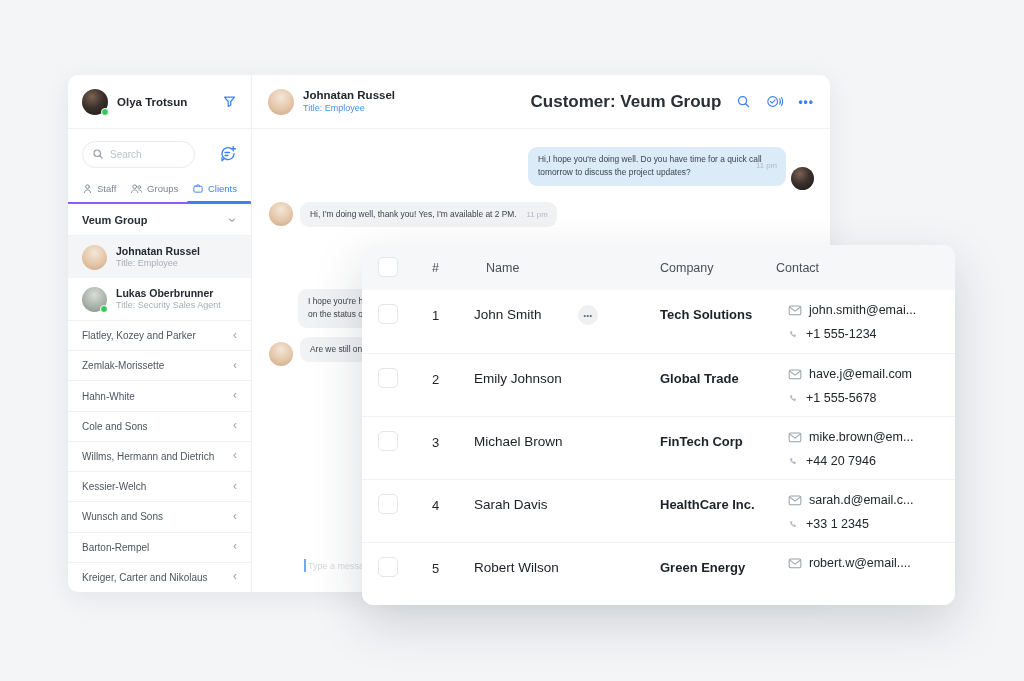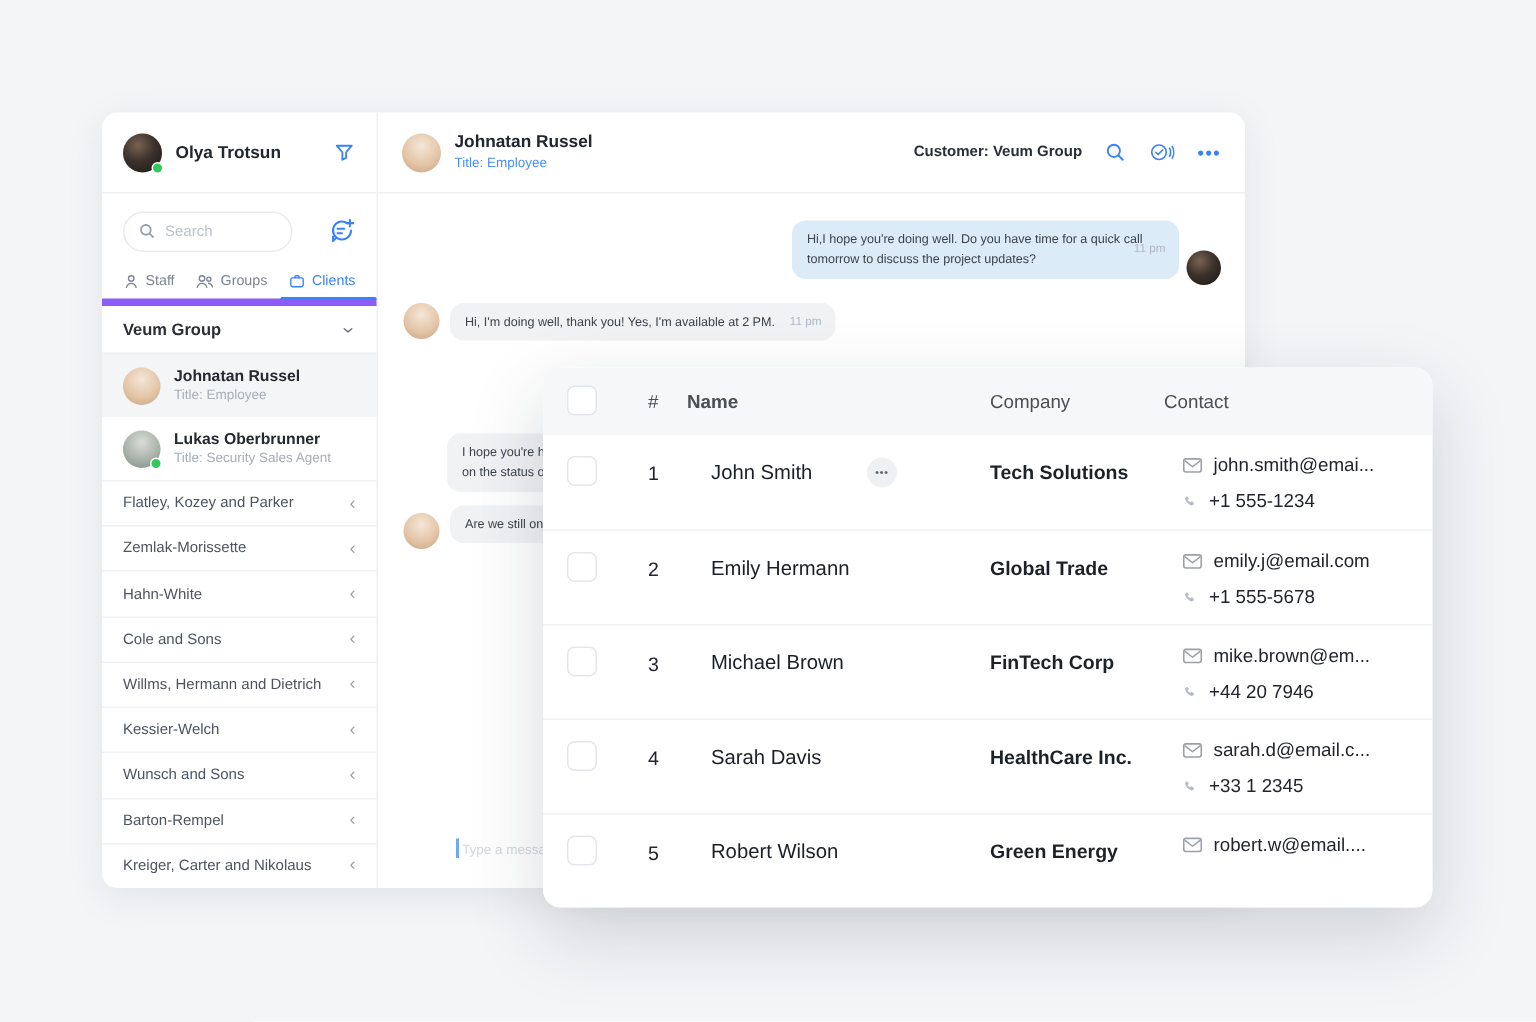--- a/index.html
+++ b/index.html
@@ -21,21 +21,21 @@
   .av-john { background:radial-gradient(circle at 50% 32%, #f4e6d8 0%, #e4c6a8 55%, #c8a382 100%); }
   .av-lukas { background:radial-gradient(circle at 50% 32%, #d9ddd8 0%, #a9b3aa 55%, #7e8c81 100%); }
   .status-dot { position:absolute; right:-1px; bottom:-1px; width:8px; height:8px; background:#34c759; border:1.5px solid #fff; border-radius:50%; }
   .sb-username { font-size:11.5px; font-weight:700; color:#22262e; margin-left:9px; }
   .sb-filter { margin-left:auto; display:flex; }
 
   .sb-search { flex:0 0 42px; display:flex; align-items:center; gap:24px; padding:0 14px; margin-top:4px; }
   .search-pill { flex:1; height:27px; border:1px solid #e9ebef; border-radius:14px; display:flex; align-items:center; padding:0 9px; gap:6px; }
   .search-ph { font-size:10px; color:#bcc2cb; }
 
-  .sb-tabs { flex:0 0 29px; display:flex; align-items:center; justify-content:space-between; padding:0 14px; border-bottom:5px solid #8b5cf6; position:relative; }
+  .sb-tabs { flex:0 0 29px; display:flex; align-items:center; justify-content:space-between; padding:0 14px; border-bottom:2px solid #8b5cf6; position:relative; }
   .tab { display:flex; align-items:center; gap:4px; font-size:9.5px; color:#7d8591; cursor:pointer; height:100%; }
   .tab.active { color:#3b82f6; }
   .tab-underline { position:absolute; right:0; bottom:-1px; width:64px; height:2px; background:#3b82f6; border-radius:1px; }
 
   .sb-grouphead { flex:0 0 32px; display:flex; align-items:center; justify-content:space-between; padding:0 14px; border-bottom:1px solid #eef0f3; }
   .sb-grouphead-name { font-size:11px; font-weight:700; color:#2a2e36; }
 
   .contact { flex:0 0 42px; display:flex; align-items:center; gap:9px; padding:0 14px; cursor:pointer; }
   .contact.selected { background:#f4f5f7; }
   .contact-name { font-size:10.5px; font-weight:700; color:#24282f; line-height:1.35; }
@@ -46,21 +46,21 @@
   .company-row:last-child { border-bottom:none; }
   .company-name { font-size:10px; color:#4d5460; }
   .chev-left { font-size:12px; color:#9aa0aa; line-height:1; transform:translateY(-1px); }
 
   
   .chat { flex:1; display:flex; flex-direction:column; position:relative; }
   .chat-header { height:54px; flex:0 0 54px; display:flex; align-items:center; padding:0 16px; border-bottom:1px solid #eef0f3; }
   .ch-name { font-size:11.5px; font-weight:700; color:#22262e; line-height:1.3; }
   .ch-title { font-size:9px; color:#4a90f5; line-height:1.3; }
   .ch-right { margin-left:auto; display:flex; align-items:center; gap:15px; }
-  .ch-customer { font-size:10px; font-weight:700; color:#2a2e36; }
+  .ch-customer { font-size:17px; font-weight:700; color:#2a2e36; }
   .ch-more { color:#3b82f6; font-size:12px; font-weight:700; letter-spacing:1px; cursor:pointer; }
 
   .chat-body { position:relative; flex:1; }
   .bubble { position:absolute; border-radius:9px; font-size:8.4px; color:#3c434c; line-height:1.6; padding:6px 10px; }
   .bubble .msg-time { position:absolute; right:9px; top:50%; transform:translateY(-50%); font-size:7.8px; color:#aeb8c4; }
   .bubble-out { background:#dcebf8; }
   .bubble-in { background:#f1f2f4; }
   .msg-avatar { position:absolute; border-radius:50%; }
   .clip-bubble { overflow:hidden; white-space:nowrap; }
 
@@ -279,21 +279,21 @@
         <span class="chat-cursor"></span>
         <span class="chat-input-ph">Type a message</span>
       </div>
     </div>
   </div>
 
   <div class="table-card">
     <div class="t-header">
       <span class="checkbox" style="top:12px;"></span>
       <span class="th" style="left:70px;">#</span>
-      <span class="th" style="left:96px;font-weight:bold;">Name</span>
+      <span class="th" style="left:124px;">Name</span>
       <span class="th" style="left:298px;">Company</span>
       <span class="th" style="left:414px;">Contact</span>
     </div>
 
     <div class="t-row" style="border-top:none;">
       <span class="checkbox"></span>
       <span class="cell-num">1</span>
       <span class="cell-name">John Smith</span>
       <span class="row-menu-btn" style="font-size:7px;">•••</span>
       <span class="cell-company">Tech Solutions</span>
@@ -314,31 +314,31 @@
               </svg>
             </span>
           <span class="contact-text">+1 555-1234</span>
         </div>
       </div>
     </div>
 
     <div class="t-row">
       <span class="checkbox"></span>
       <span class="cell-num">2</span>
-      <span class="cell-name">Emily Hermann</span>
+      <span class="cell-name">Emily Johnson</span>
       <span class="cell-company">Global Trade</span>
       <div class="cell-contact">
         <div class="contact-line">
           <span class="icon">
               <svg width="14" height="12" viewBox="0 0 24 20" fill="none" stroke="#9aa1ab" stroke-width="1.8" stroke-linejoin="round">
                 <rect x="2" y="3" width="20" height="15" rx="2.5"></rect>
                 <path d="M3 5l9 7 9-7"></path>
               </svg>
             </span>
-          <span class="contact-text">emily.j@email.com</span>
+          <span class="contact-text">have.j@email.com</span>
         </div>
         <div class="contact-line">
           <span class="icon">
               <svg width="11" height="11" viewBox="0 0 24 24" fill="#b6bdc6">
                 <path d="M6.6 2.8 9 5.2c.6.6.6 1.5.1 2.1L7.8 8.9c.8 1.7 2.5 3.4 4.2 4.2l1.6-1.3c.6-.5 1.5-.5 2.1.1l2.4 2.4c.6.6.6 1.6 0 2.2l-1.3 1.3c-.7.7-1.7 1-2.7.7-5-1.6-9.3-5.9-10.9-10.9-.3-1 0-2 .7-2.7l1.3-1.3c.6-.6 1.6-.6 2.2 0z" transform="scale(0.85) translate(2,2)"></path>
               </svg>
             </span>
           <span class="contact-text">+1 555-5678</span>
         </div>
       </div>

